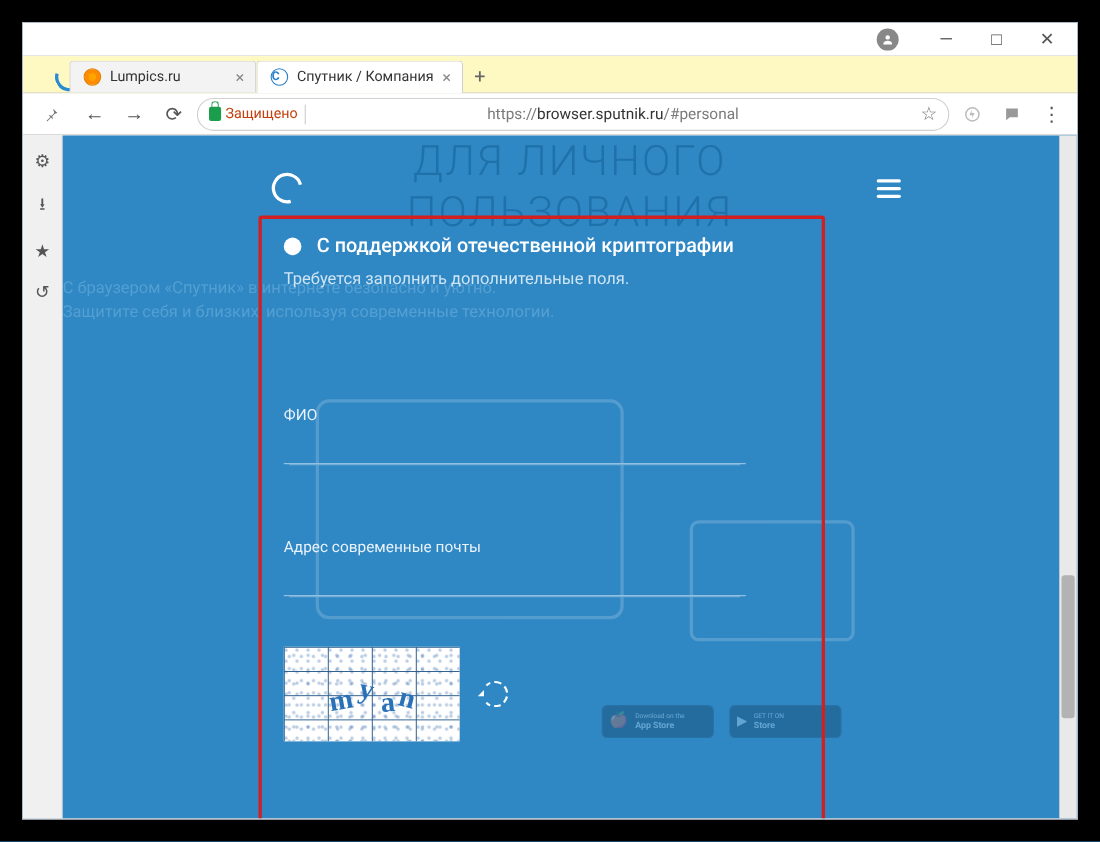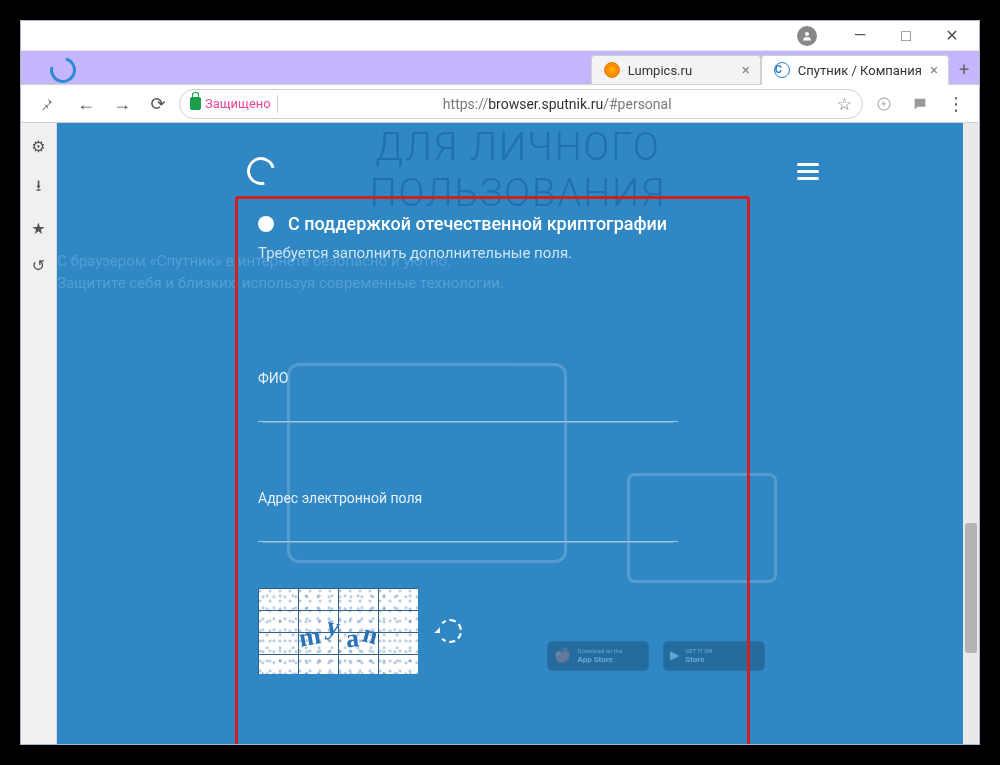--- a/index.html
+++ b/index.html
@@ -38,26 +38,25 @@
   .account-icon {
     width:20px;height:20px;border-radius:50%;
     background:#888;
     display:flex;align-items:center;justify-content:center;
     color:#fff;font-size:13px;
     margin-right:20px;
   }
   
   .tabstrip {
     height: 34px;
-    background: #c4b5fd;
+    background: #fef9c3;
     display: flex;
     align-items: stretch;
     padding-left: 42px;
     border-bottom: 1px solid #d0d0d0;
-    justify-content: flex-end;
   }
   .tabstrip .app-icon {
     position:absolute;
     left: 29px; top: 36px;
     width: 26px; height:26px;
     border-radius:50%;
     border:3px solid #2a8bd4;
     border-top-color: transparent;
     transform: rotate(-30deg);
   }
@@ -113,21 +112,21 @@
   .nav-btn {
     width:30px;height:30px;display:flex;align-items:center;justify-content:center;
     color:#555;font-size:18px;
   }
   .addr {
     flex:1;height:30px;
     border:1px solid #d0d0d0;border-radius:15px;
     display:flex;align-items:center;padding:0 10px;
     font-size:14px;color:#333;gap:6px;
   }
-  .addr .secure { color:#ec4899; font-size:13px; display:flex;align-items:center;gap:4px; }
+  .addr .secure { color:#c2410c; font-size:13px; display:flex;align-items:center;gap:4px; }
   .addr .lock { width:11px;height:13px;background:#1a9e4b;border-radius:2px;position:relative; }
   .addr .lock::before { content:"";position:absolute;top:-5px;left:2px;width:5px;height:5px;border:1.5px solid #1a9e4b;border-bottom:none;border-radius:3px 3px 0 0; }
   .addr .sep { width:1px;height:18px;background:#ccc; }
   .addr .url { flex:1; white-space:nowrap;text-align:center; }
   .addr .url .dim { color:#7a7a7a; }
   .addr .star { color:#777;font-size:17px; }
   
   .body-row { flex:1; display:flex; overflow:hidden; }
   .sidebar {
     width:36px;min-width:36px;background:#f0f0f0;border-right:1px solid #d9d9d9;
@@ -367,21 +366,21 @@
             <div class="radio"></div>
             <div class="radio-label">С поддержкой отечественной криптографии</div>
           </div>
           <div class="subtext">Требуется заполнить дополнительные поля.</div>
 
           <div class="field first">
             <label class="field-label">ФИО</label>
             <input class="field-input" value="" style="">
           </div>
           <div class="field">
-            <label class="field-label">Адрес электронной поля</label>
+            <label class="field-label">Адрес современные почты</label>
             <input class="field-input" value="" style="">
           </div>
 
           <div class="captcha-area">
             <div class="captcha-img">
               <div class="captcha-text">
                 <span class="c1">m</span>
                 <span class="c2">y</span>
                 <span class="c3">a</span>
                 <span class="c4">n</span>

